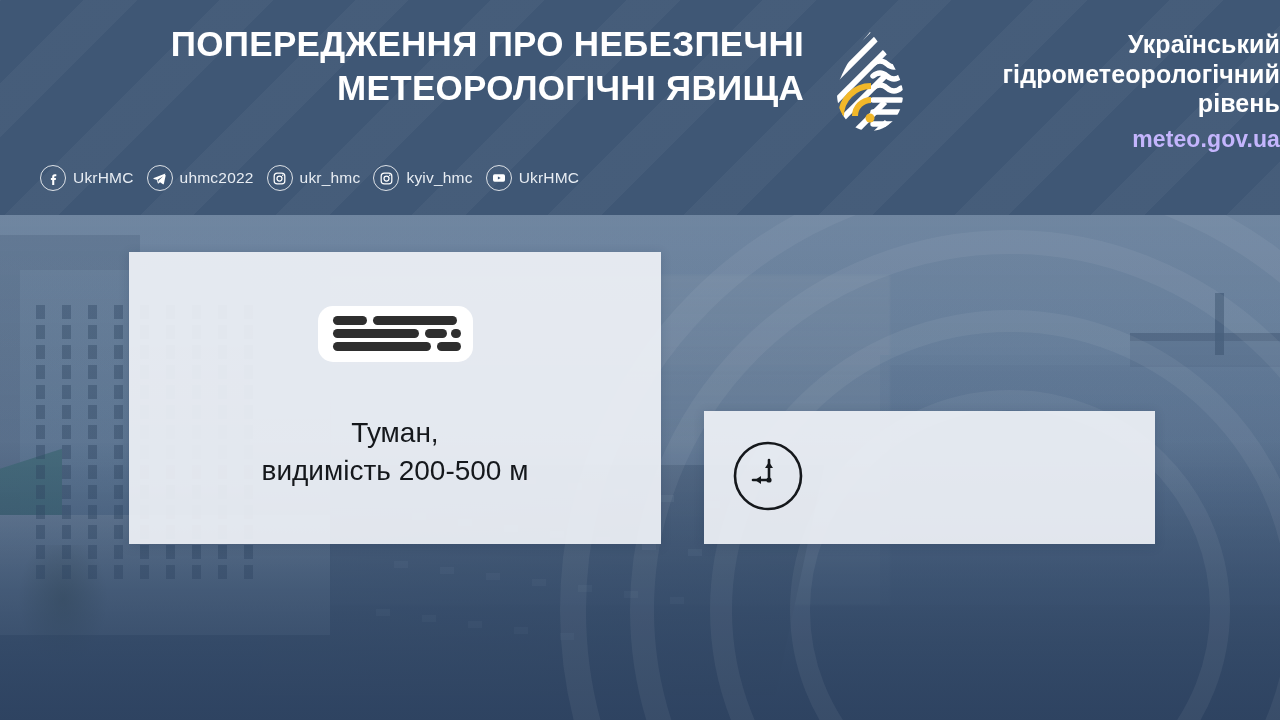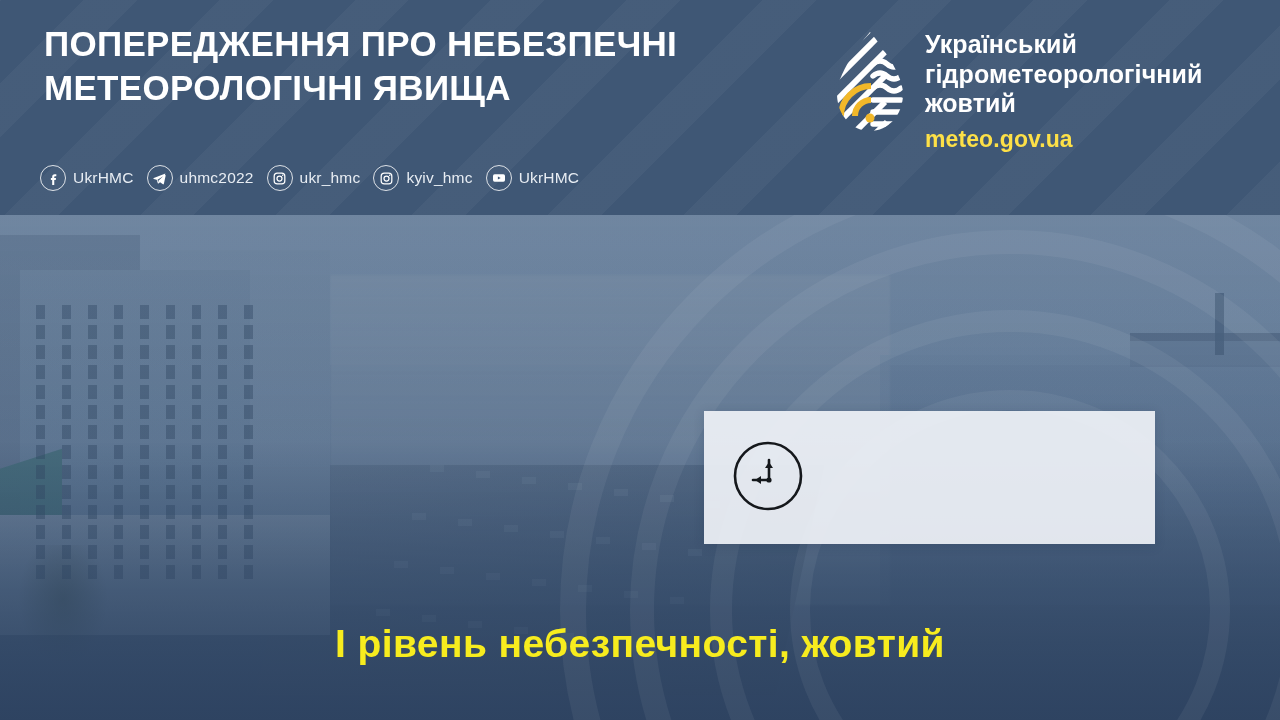--- a/index.html
+++ b/index.html
@@ -47,38 +47,38 @@
   .a1 { inset:0; }
   .a2 { inset:70px; border-width:24px !important; }
   .a3 { inset:150px; border-width:22px !important; }
   .a4 { inset:230px; border-width:20px !important; }
 
   
   .header { position:absolute; left:0; top:0; width:1280px; height:215px;
             background:#3f5775; overflow:hidden; }
   .stripes { position:absolute; inset:0;
     background:repeating-linear-gradient(-45deg, rgba(255,255,255,.035) 0 38px, rgba(255,255,255,0) 38px 96px); }
-  .header-inner { position:relative; width:100%; height:100%; }
+  .header-inner { position:relative; width:100%; height:100%;text-align:right; }
 
   .title { position:absolute; left:44px; top:22px; width:760px;
            color:#ffffff; font-weight:bold; font-size:35px; line-height:1.25;
            letter-spacing:.3px; text-transform:uppercase; }
 
   .social { position:absolute; left:40px; top:165px; display:flex; align-items:center; gap:13px; }
   .sitem { display:flex; align-items:center; gap:7px; }
   .sicon { width:26px; height:26px; border-radius:50%; border:1.6px solid rgba(255,255,255,.82);
            display:flex; align-items:center; justify-content:center; color:#fff; flex:0 0 auto; }
   .sicon svg { display:block; }
   .slabel { color:#e8edf3; font-size:15.5px; letter-spacing:.2px; }
 
   
   .logo { position:absolute; left:833px; top:30px; display:flex; align-items:flex-start; gap:18px; }
   .logo-mark { width:74px; height:104px; flex:0 0 auto; }
   .logo-text { color:#fff; font-weight:bold; font-size:25px; line-height:1.18; letter-spacing:.1px; }
-  .logo-url { color:#fde047; font-weight:bold; font-size:23px; margin-top:7px; letter-spacing:.1px; }
+  .logo-url { color:#c4b5fd; font-weight:bold; font-size:23px; margin-top:7px; letter-spacing:.1px; }
 
   
   .card { position:absolute; background:rgba(238,241,246,.93);
           box-shadow:0 2px 10px rgba(28,45,70,.18); }
   .card-fog { left:129px; top:252px; width:532px; height:292px;
               display:flex; flex-direction:column; align-items:center; justify-content:center; }
   .fog-icon-wrap { width:155px; height:56px; background:#ffffff; border-radius:15px;
                    display:flex; align-items:center; justify-content:center; }
   .fog-label { margin-top:52px; text-align:center; color:#15181c; font-size:28px; line-height:1.34; }
 
@@ -364,38 +364,53 @@
 
               <g stroke="#f2b829" fill="none" stroke-width="6">
                 <path d="M38 56 A30 30 0 0 0 8 86"></path>
                 <path d="M38 70 A16 16 0 0 0 22 86"></path>
               </g>
               <circle cx="37" cy="88" r="4.5" fill="#f2b829"></circle>
             </g>
           </svg>
         </span>
         <span>
-          <div class="logo-text">Український гідрометеорологічний жовтий</div>
+          <div class="logo-text">Український гідрометеорологічний рівень</div>
           <div class="logo-url">meteo.gov.ua</div>
         </span>
       </div>
 
     </div>
   </div>
 
+  <div class="card card-fog">
+    <div class="fog-icon-wrap">
+      <svg width="132" height="40" viewBox="0 0 132 40">
+        <g fill="#2e2e2e">
+          <rect x="4" y="2" width="34" height="9" rx="4.5"></rect>
+          <rect x="44" y="2" width="84" height="9" rx="4.5"></rect>
+          <rect x="4" y="15" width="86" height="9" rx="4.5"></rect>
+          <rect x="96" y="15" width="22" height="9" rx="4.5"></rect>
+          <rect x="122" y="15" width="10" height="9" rx="4.5"></rect>
+          <rect x="4" y="28" width="98" height="9" rx="4.5"></rect>
+          <rect x="108" y="28" width="24" height="9" rx="4.5"></rect>
+        </g>
+      </svg>
+    </div>
+    <div class="fog-label">Туман,<br>видимість 200-500 м</div>
+  </div>
 
 
   <div class="card card-time">
     <span>
       <svg width="76" height="76" viewBox="0 0 76 76" fill="none" stroke="#15181c" stroke-width="2.6">
         <circle cx="38" cy="38" r="33"></circle>
         <circle cx="39" cy="42" r="2.6" fill="#15181c" stroke="none"></circle>
         <path d="M39 42 V22" stroke-linecap="round"></path>
         <path d="M39 24 l-4 6 h8 z" fill="#15181c" stroke="none"></path>
         <path d="M39 42 H23" stroke-linecap="round"></path>
         <path d="M25 42 l6 -4 v8 z" fill="#15181c" stroke="none"></path>
       </svg>
     </span>
   </div>
 
-  <div class="level">І рівень небезпечності, жовтий</div>
 
 </div>
 
 </body></html>

